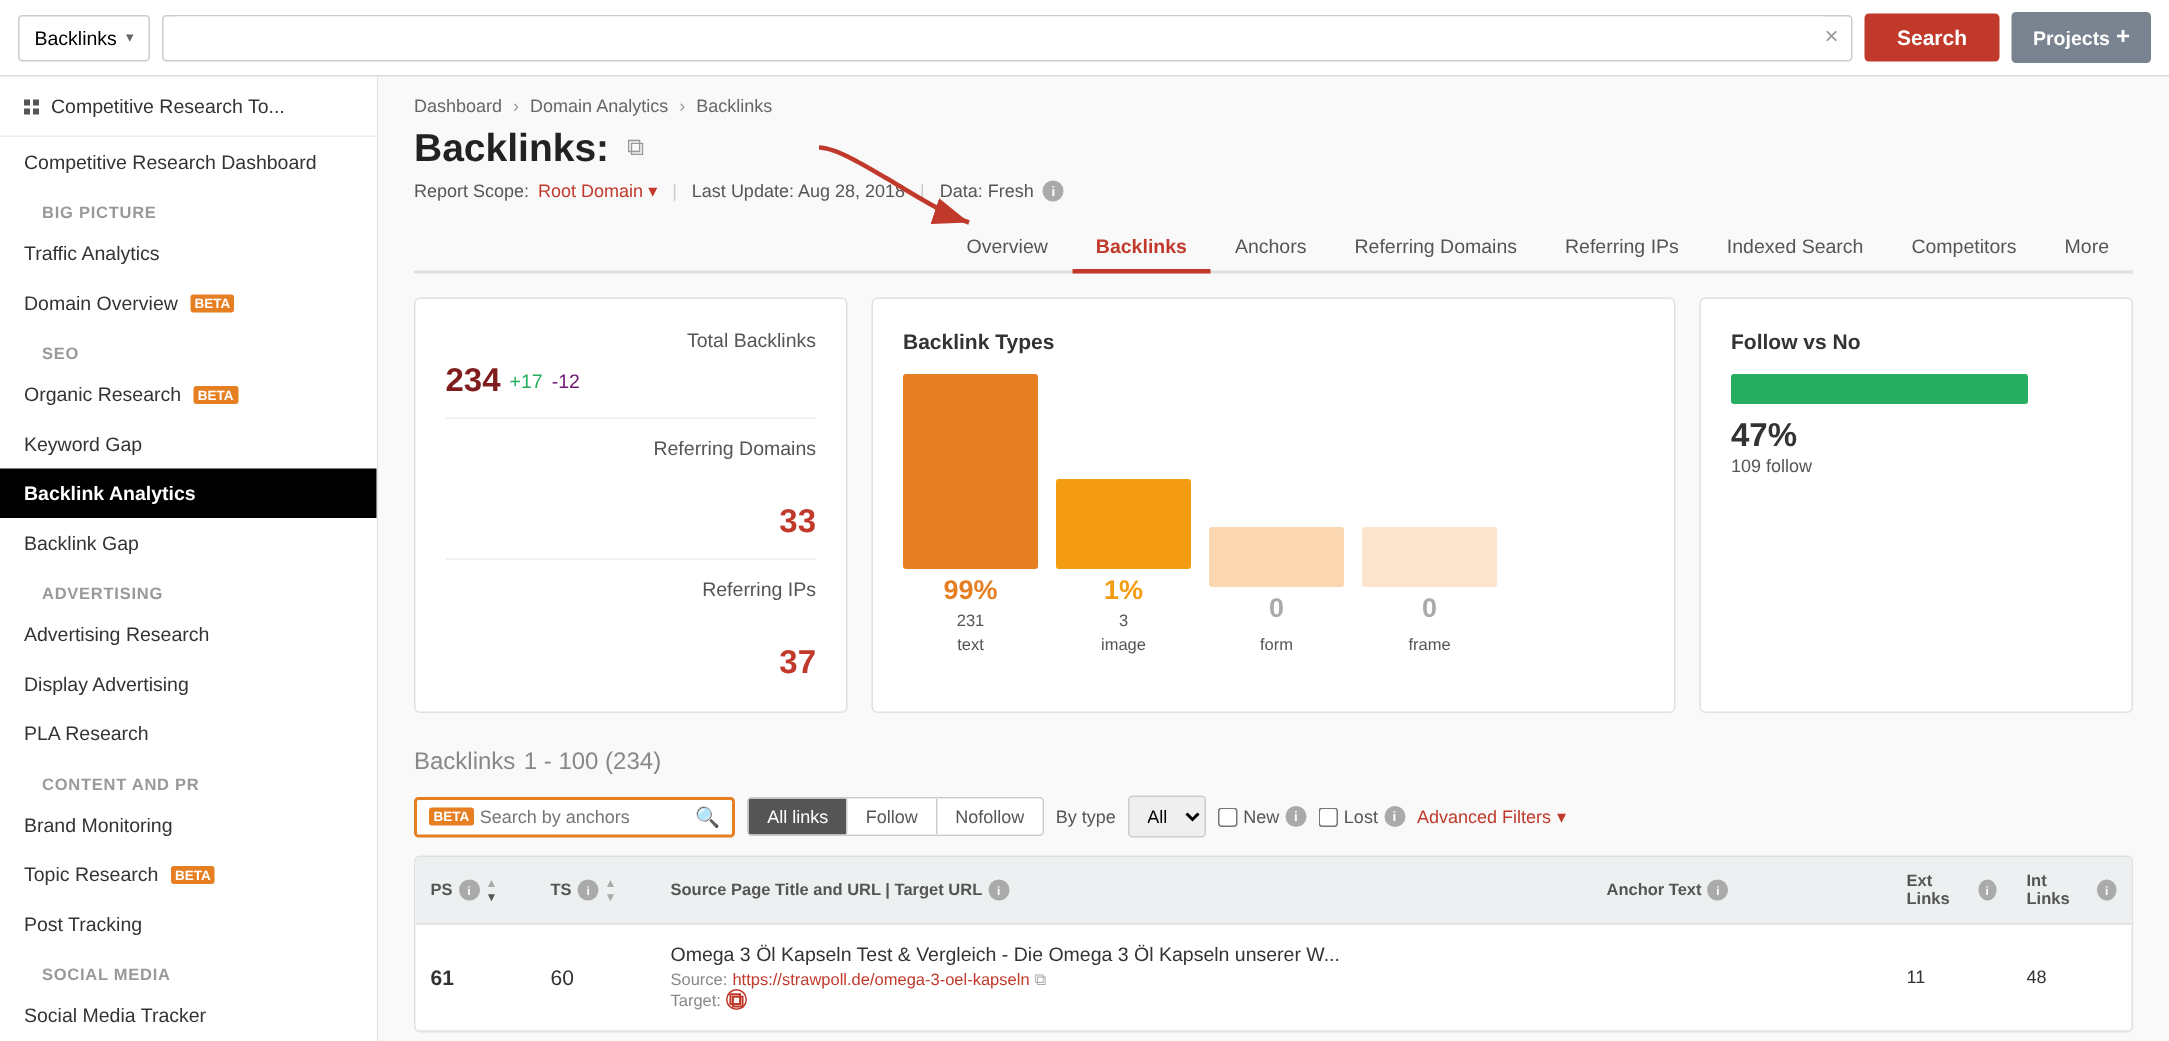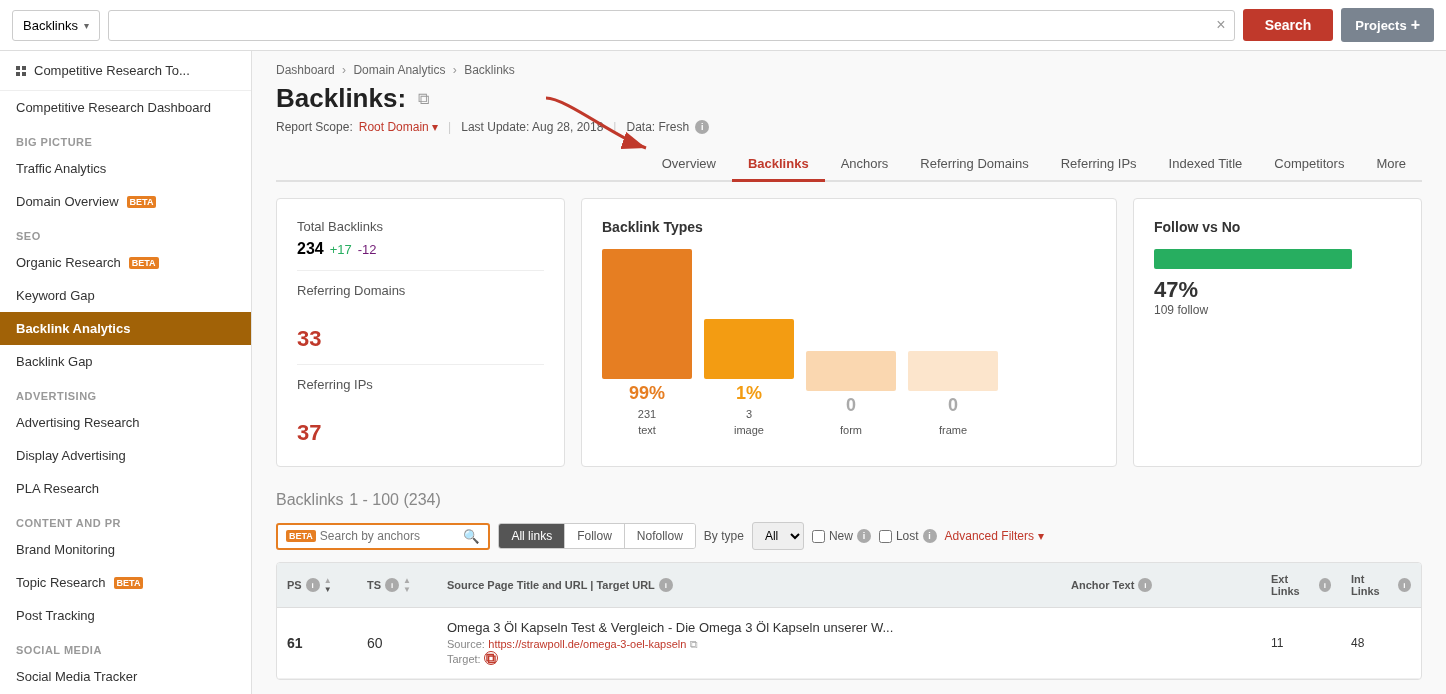--- a/index.html
+++ b/index.html
@@ -53,29 +53,29 @@
     }
     .sidebar-top-btn {
       width: 100%; display: flex; align-items: center; gap: 8px;
       padding: 12px 16px; background: #fff; border: none; border-bottom: 1px solid #eee;
       cursor: pointer; font-size: 13px; color: #333;
     }
     .grid-icon { display: inline-grid; grid-template-columns: 1fr 1fr; gap: 2px; }
     .grid-icon span { width: 4px; height: 4px; background: #555; display: block; }
     .sidebar-section-label {
       font-size: 11px; font-weight: bold; color: #999; letter-spacing: 0.5px;
-      padding: 12px 16px 4px;
+      padding: 12px 28px 4px;
       text-transform: uppercase;
     }
     .sidebar-item {
       display: flex; align-items: center; gap: 6px;
       padding: 9px 16px; cursor: pointer; color: #333; font-size: 13px;
       text-decoration: none;
     }
-    .sidebar-item.active { background: #a16207; color: #fff; font-weight: bold; }
+    .sidebar-item.active { background: #000000; color: #fff; font-weight: bold; }
     .beta-badge {
       font-size: 9px; font-weight: bold; background: #e67e22; color: #fff;
       border-radius: 2px; padding: 1px 3px; text-transform: uppercase; margin-left: 2px;
     }
 
     
     .content {
       flex: 1; overflow-y: auto; padding: 0; background: #f9f9f9;
     }
     .content-inner { padding: 12px 24px; }
@@ -122,21 +122,21 @@
     .stats-row {
       display: flex; gap: 16px; margin-bottom: 20px;
     }
     .stats-card {
       background: #fff; border: 1px solid #e0e0e0; border-radius: 4px;
       padding: 20px; flex: 1;
     }
     .stats-card .label { font-size: 13px; color: #555; margin-bottom: 6px; }
     .stats-card .value { font-size: 22px; font-weight: bold; color: #c0392b; margin-top: 28px; }
     .stats-card .value-inline { display: flex; align-items: center; gap: 6px; }
-    .stats-card .total { font-size: 16px; font-weight: bold; color: #000000; }
+    .stats-card .total { font-size: 22px; font-weight: bold; color: #7f1d1d; }
     .stats-card .delta-pos { color: #27ae60; font-size: 13px; }
     .stats-card .delta-neg { color: #701a75; font-size: 13px; }
     .stats-divider { border: none; border-top: 1px solid #eee; margin: 12px 0; }
 
     
     .types-card {
       background: #fff; border: 1px solid #e0e0e0; border-radius: 4px;
       padding: 20px; flex: 2;
     }
     .types-card .card-title { font-size: 14px; font-weight: bold; color: #333; margin-bottom: 14px; }
@@ -347,38 +347,38 @@
         <span class="info-icon">i</span>
       </div>
 
       <div class="tabs-container" style="position:relative;">
         <div class="tabs">
           <div class="tab">Overview</div>
           <div class="tab active">Backlinks</div>
           <div class="tab">Anchors</div>
           <div class="tab">Referring Domains</div>
           <div class="tab">Referring IPs</div>
-          <div class="tab">Indexed Title</div>
+          <div class="tab">Indexed Search</div>
           <div class="tab">Competitors</div>
           <div class="tab">More</div>
         </div>
 
         <svg style="position:absolute; left:260px; top:-60px; width:120px; height:70px; pointer-events:none; overflow:visible;" viewBox="0 0 120 70">
           <defs>
             <marker id="arrowhead" markerWidth="8" markerHeight="6" refX="8" refY="3" orient="auto">
               <polygon points="0 0, 8 3, 0 6" fill="#c0392b"></polygon>
             </marker>
           </defs>
           <path d="M 10 10 C 30 10, 80 50, 110 60" stroke="#c0392b" stroke-width="3" fill="none" marker-end="url(#arrowhead)"></path>
         </svg>
       </div>
 
       <div class="stats-row">
 
-        <div class="stats-card" style="max-width:320px;">
+        <div class="stats-card" style="max-width:320px;text-align:right;">
           <div class="label">Total Backlinks</div>
           <div class="value-inline">
             <span class="total">234</span>
             <span class="delta-pos">+17</span>
             <span class="delta-neg">-12</span>
           </div>
           <hr class="stats-divider">
           <div class="label">Referring Domains</div>
           <div class="value">33</div>
           <hr class="stats-divider">

